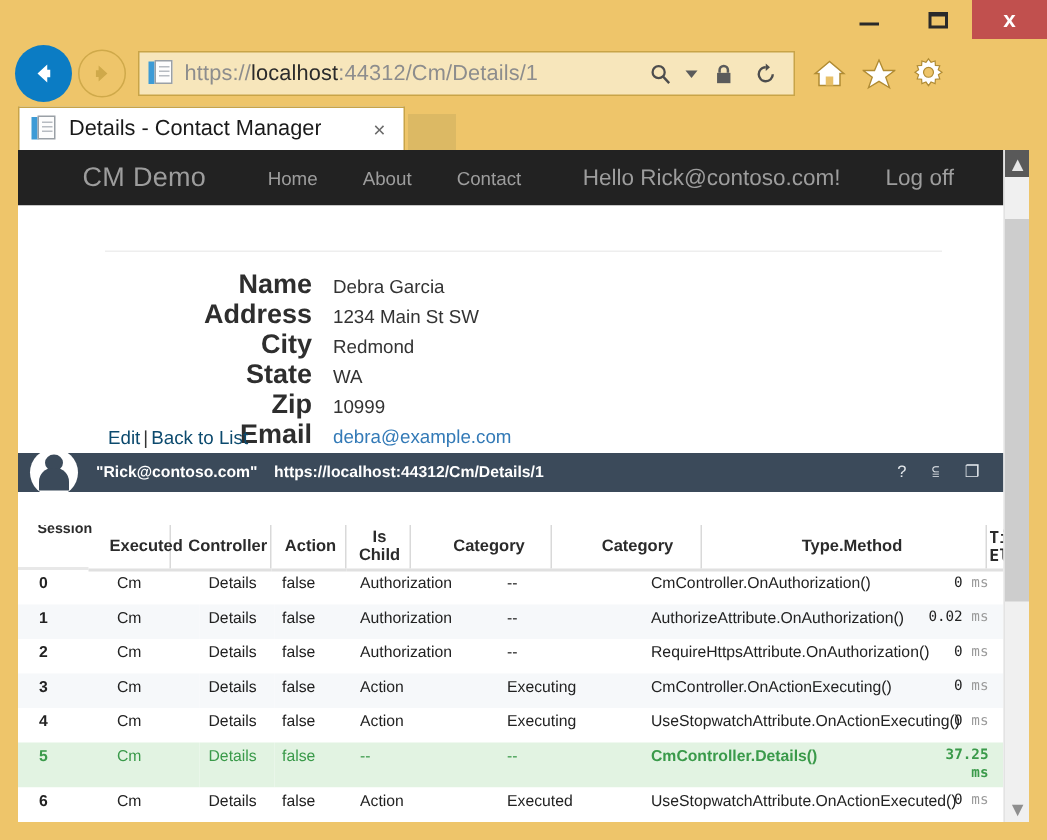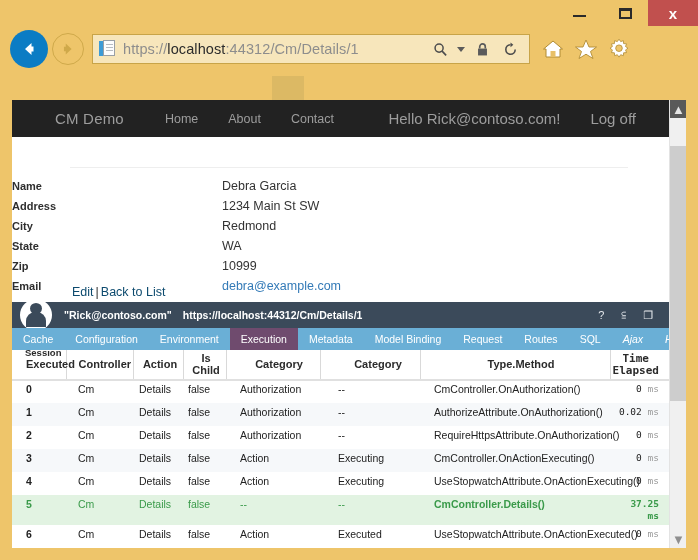--- a/index.html
+++ b/index.html
@@ -158,21 +158,21 @@
   }
 
   
   .site-nav {
     position: absolute; left: 0; top: 0;
     width: 657px; height: 37px;
     background: #222222;
     display: flex; align-items: center;
   }
   .brand {
-    margin-left: 43px; font-size: 15px; color: #9d9d9d;
+    margin-left: 43px; font-size: 18px; color: #9d9d9d;
     letter-spacing: .2px;
   }
   .nav-links { display: flex; margin-left: 26px; }
   .nav-links a {
     font-size: 12.5px; color: #9d9d9d; text-decoration: none;
     padding: 0 15px;
   }
   .nav-right { display: flex; margin-left: auto; margin-right: 18px; align-items: center; }
   .nav-right a { font-size: 15px; color: #9d9d9d; text-decoration: none; padding: 0 15px; }
 
@@ -184,22 +184,22 @@
   .hr-top {
     position: absolute; left: 58px; top: 30px;
     width: 558px; height: 1px; background: #eeeeee;
   }
   .dl {
     position: absolute; left: 0; top: 42px; width: 560px;
     font-size: 12.5px; color: #333333;
   }
   .dl-row { display: flex; height: 20px; align-items: baseline; }
   .dl-term {
-    width: 196px; font-weight: bold;
-    color: #2e2e2e; font-size: 11px; padding-right: 0;
+    width: 196px; text-align: right; font-weight: bold;
+    color: #2e2e2e; font-size: 18px; padding-right: 0;
   }
   .dl-def { margin-left: 14px; font-size: 12.5px; color: #333333; }
   .dl-def a { color: #337ab7; text-decoration: none; }
   .edit-links {
     position: absolute; left: 60px; top: 148px;
     font-size: 12.5px; color: #555;
   }
   .edit-links a { color: #0c4a6e; text-decoration: none; }
   .edit-links span { color: #333; padding: 0 2px; }
 
@@ -257,20 +257,21 @@
     display: flex; align-items: center; justify-content: center;
     padding: 0 11px; font-size: 10.5px; color: #ffffff;
     white-space: nowrap;
   }
   .g-tab.active { background: #6f4b6e; }
   .g-tab.ital { font-style: italic; }
 
   .g-colhdr-wrap {
     position: relative; height: 30px; background: #ffffff;
     border-bottom: 2px solid #e8e8e8;
+    padding-left: 47px;
   }
   .g-ghost {
     position: absolute; left: 13px; top: -3px;
     font-size: 9.5px; color: #2b2b2b; font-weight: bold;
   }
   .g-table {
     width: 100%; border-collapse: collapse; table-layout: fixed;
     font-size: 10.5px; color: #222222;
   }
   .g-table th {
@@ -393,20 +394,32 @@
                      L9.3 16.7 L6.6 17.7 L6.4 14.8 L3.5 14.6 L4.4 11.9 L2 10.2
                      L4.4 8.5 L3.5 5.8 L6.4 5.6 L6.6 2.7 L9.3 3.6 Z"></path>
           </g>
           <circle cx="11" cy="10.2" r="3.3" fill="#eec56a" stroke="#b08b33" stroke-width="0.8"></circle>
         </svg>
       </div>
     </div>
   </div>
 
   <div class="tabstrip">
+    <div class="browser-tab">
+      <div class="addr-favicon">
+        <div class="fav-a"></div>
+        <div class="fav-b">
+            <i style="top:3px"></i>
+            <i style="top:6px"></i>
+            <i style="top:9px"></i>
+          </div>
+      </div>
+      <span class="tab-title">Details - Contact Manager</span>
+      <span class="tab-close">×</span>
+    </div>
     <div class="tab-newslot"></div>
   </div>
 
   <div class="viewport">
 
     <div class="site-nav">
       <span class="brand">CM Demo</span>
       <div class="nav-links">
         <a href="#">Home</a>
         <a href="#">About</a>
@@ -464,33 +477,20 @@
         </div>
         <span class="g-user">"Rick@contoso.com"</span>
         <span class="g-url">https://localhost:44312/Cm/Details/1</span>
         <div class="g-actions">
           <span class="g-act">?</span>
           <span class="g-act">⫅</span>
           <span class="g-act">❐</span>
         </div>
       </div>
 
-      <div class="g-tabs">
-        <div class="g-tab">Cache</div>
-        <div class="g-tab">Configuration</div>
-        <div class="g-tab">Environment</div>
-        <div class="g-tab active">Execution</div>
-        <div class="g-tab">Metadata</div>
-        <div class="g-tab">Model Binding</div>
-        <div class="g-tab">Request</div>
-        <div class="g-tab">Routes</div>
-        <div class="g-tab">SQL</div>
-        <div class="g-tab ital">Ajax</div>
-        <div class="g-tab ital">Histo</div>
-      </div>
 
       <div class="g-body-area">
         <div class="g-colhdr-wrap">
           <span class="g-ghost">Session</span>
           <table class="g-table">
             <thead>
               <tr>
                 <th class="c-ord">Executed</th>
                 <th class="c-ctl">Controller</th>
                 <th class="c-act">Action</th>

